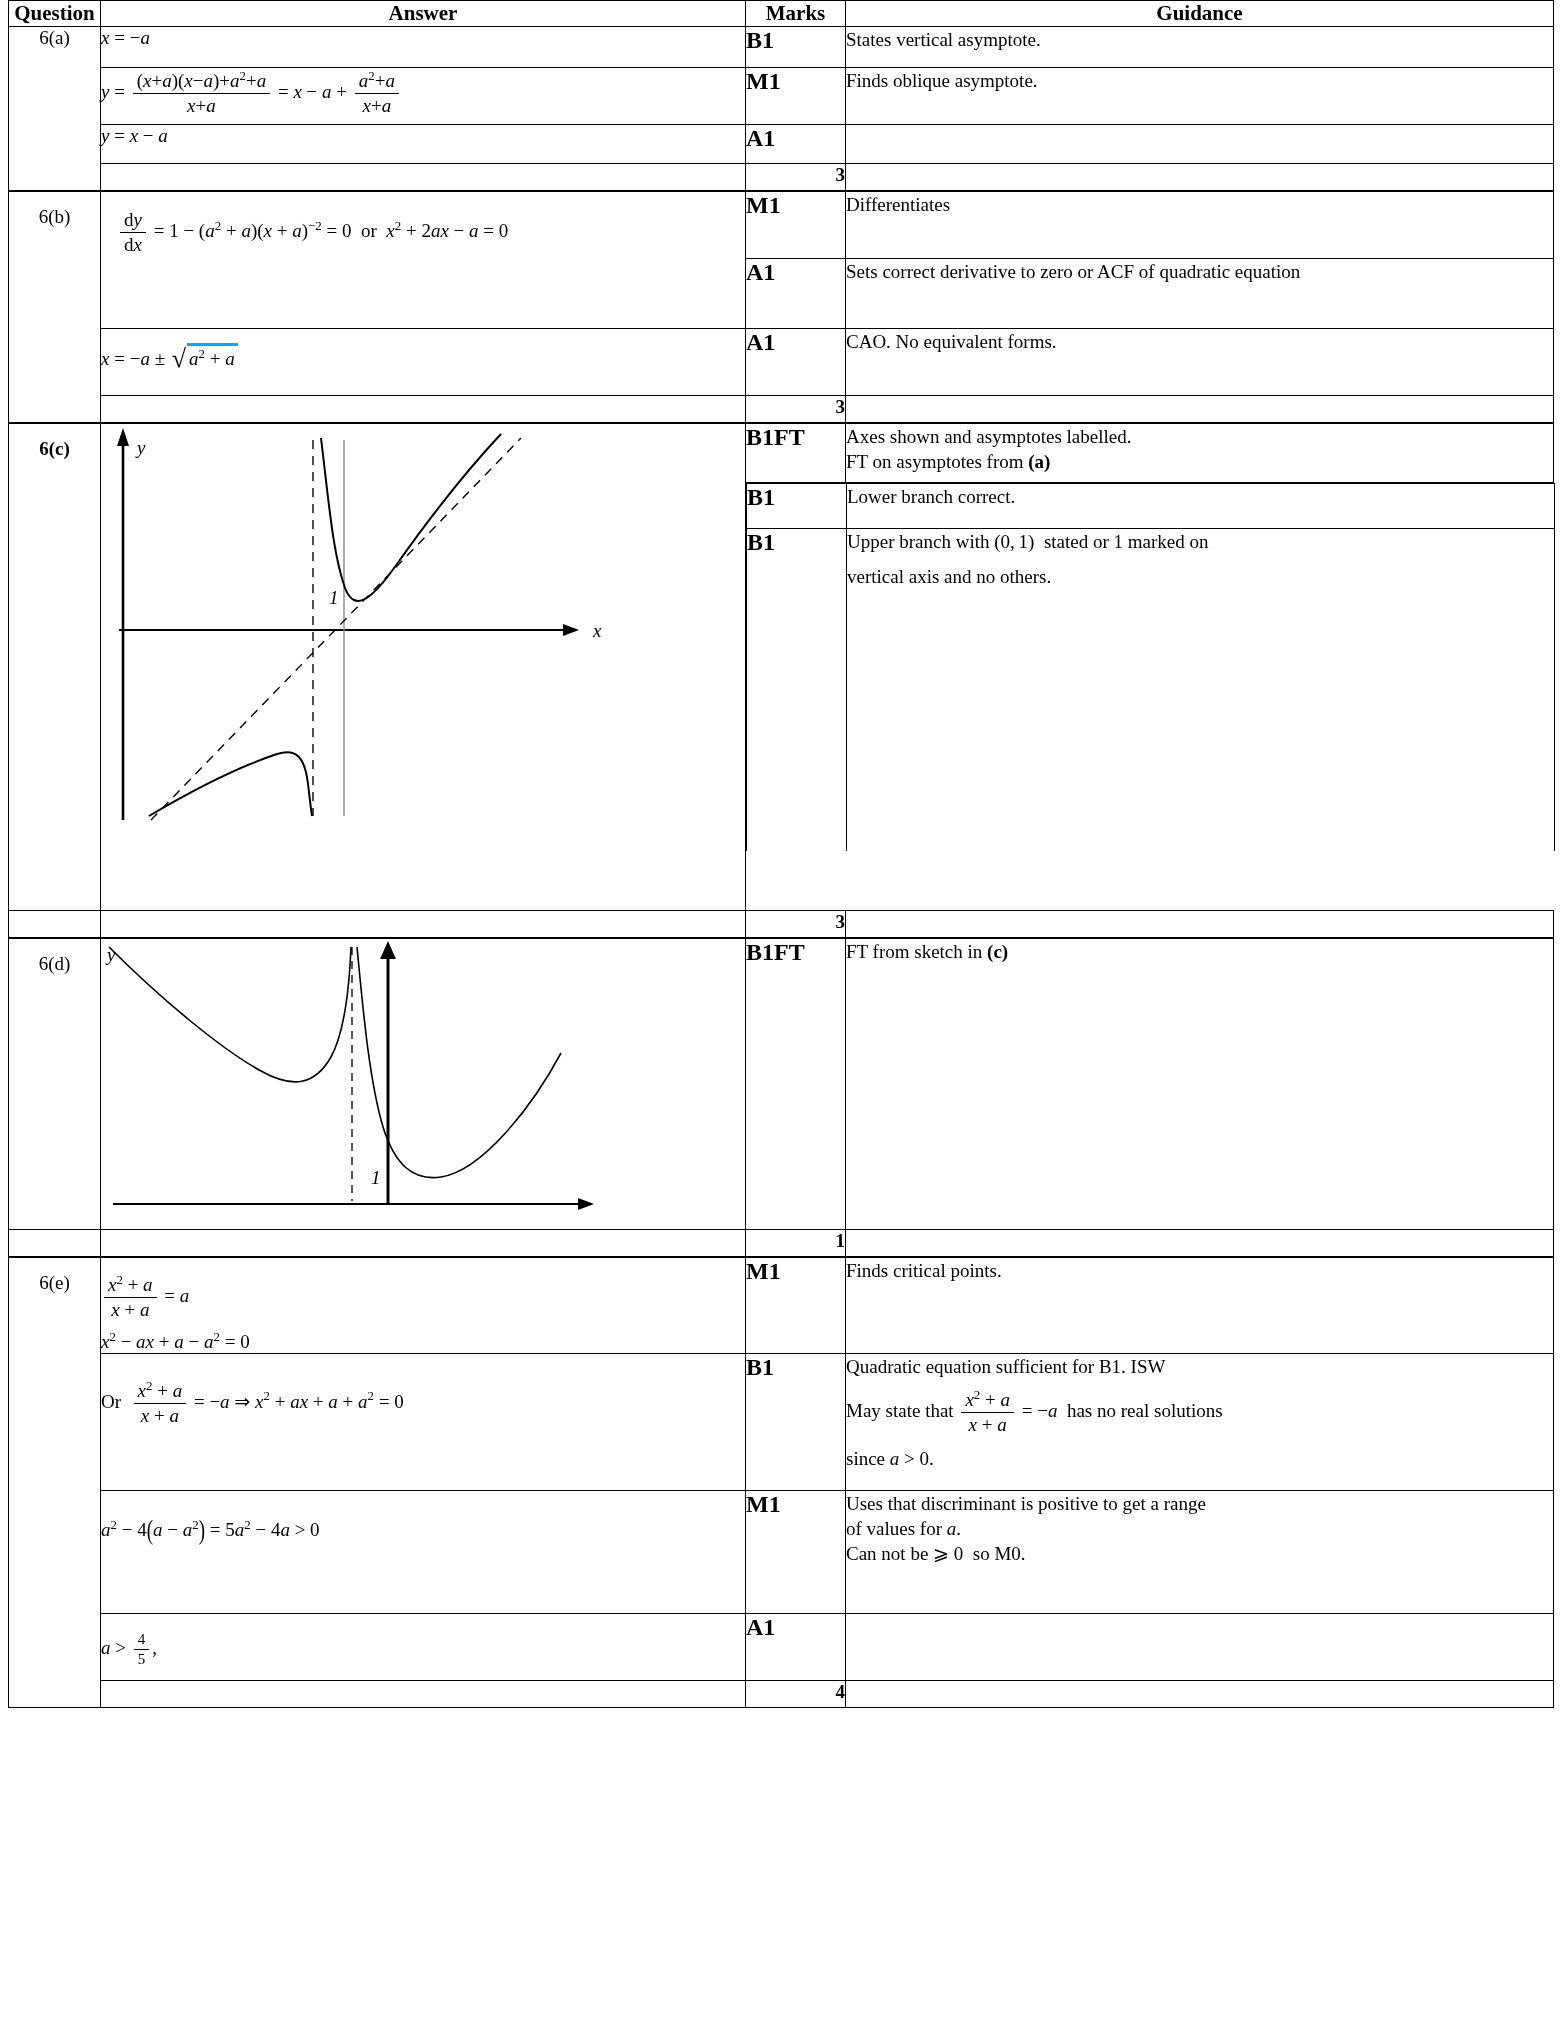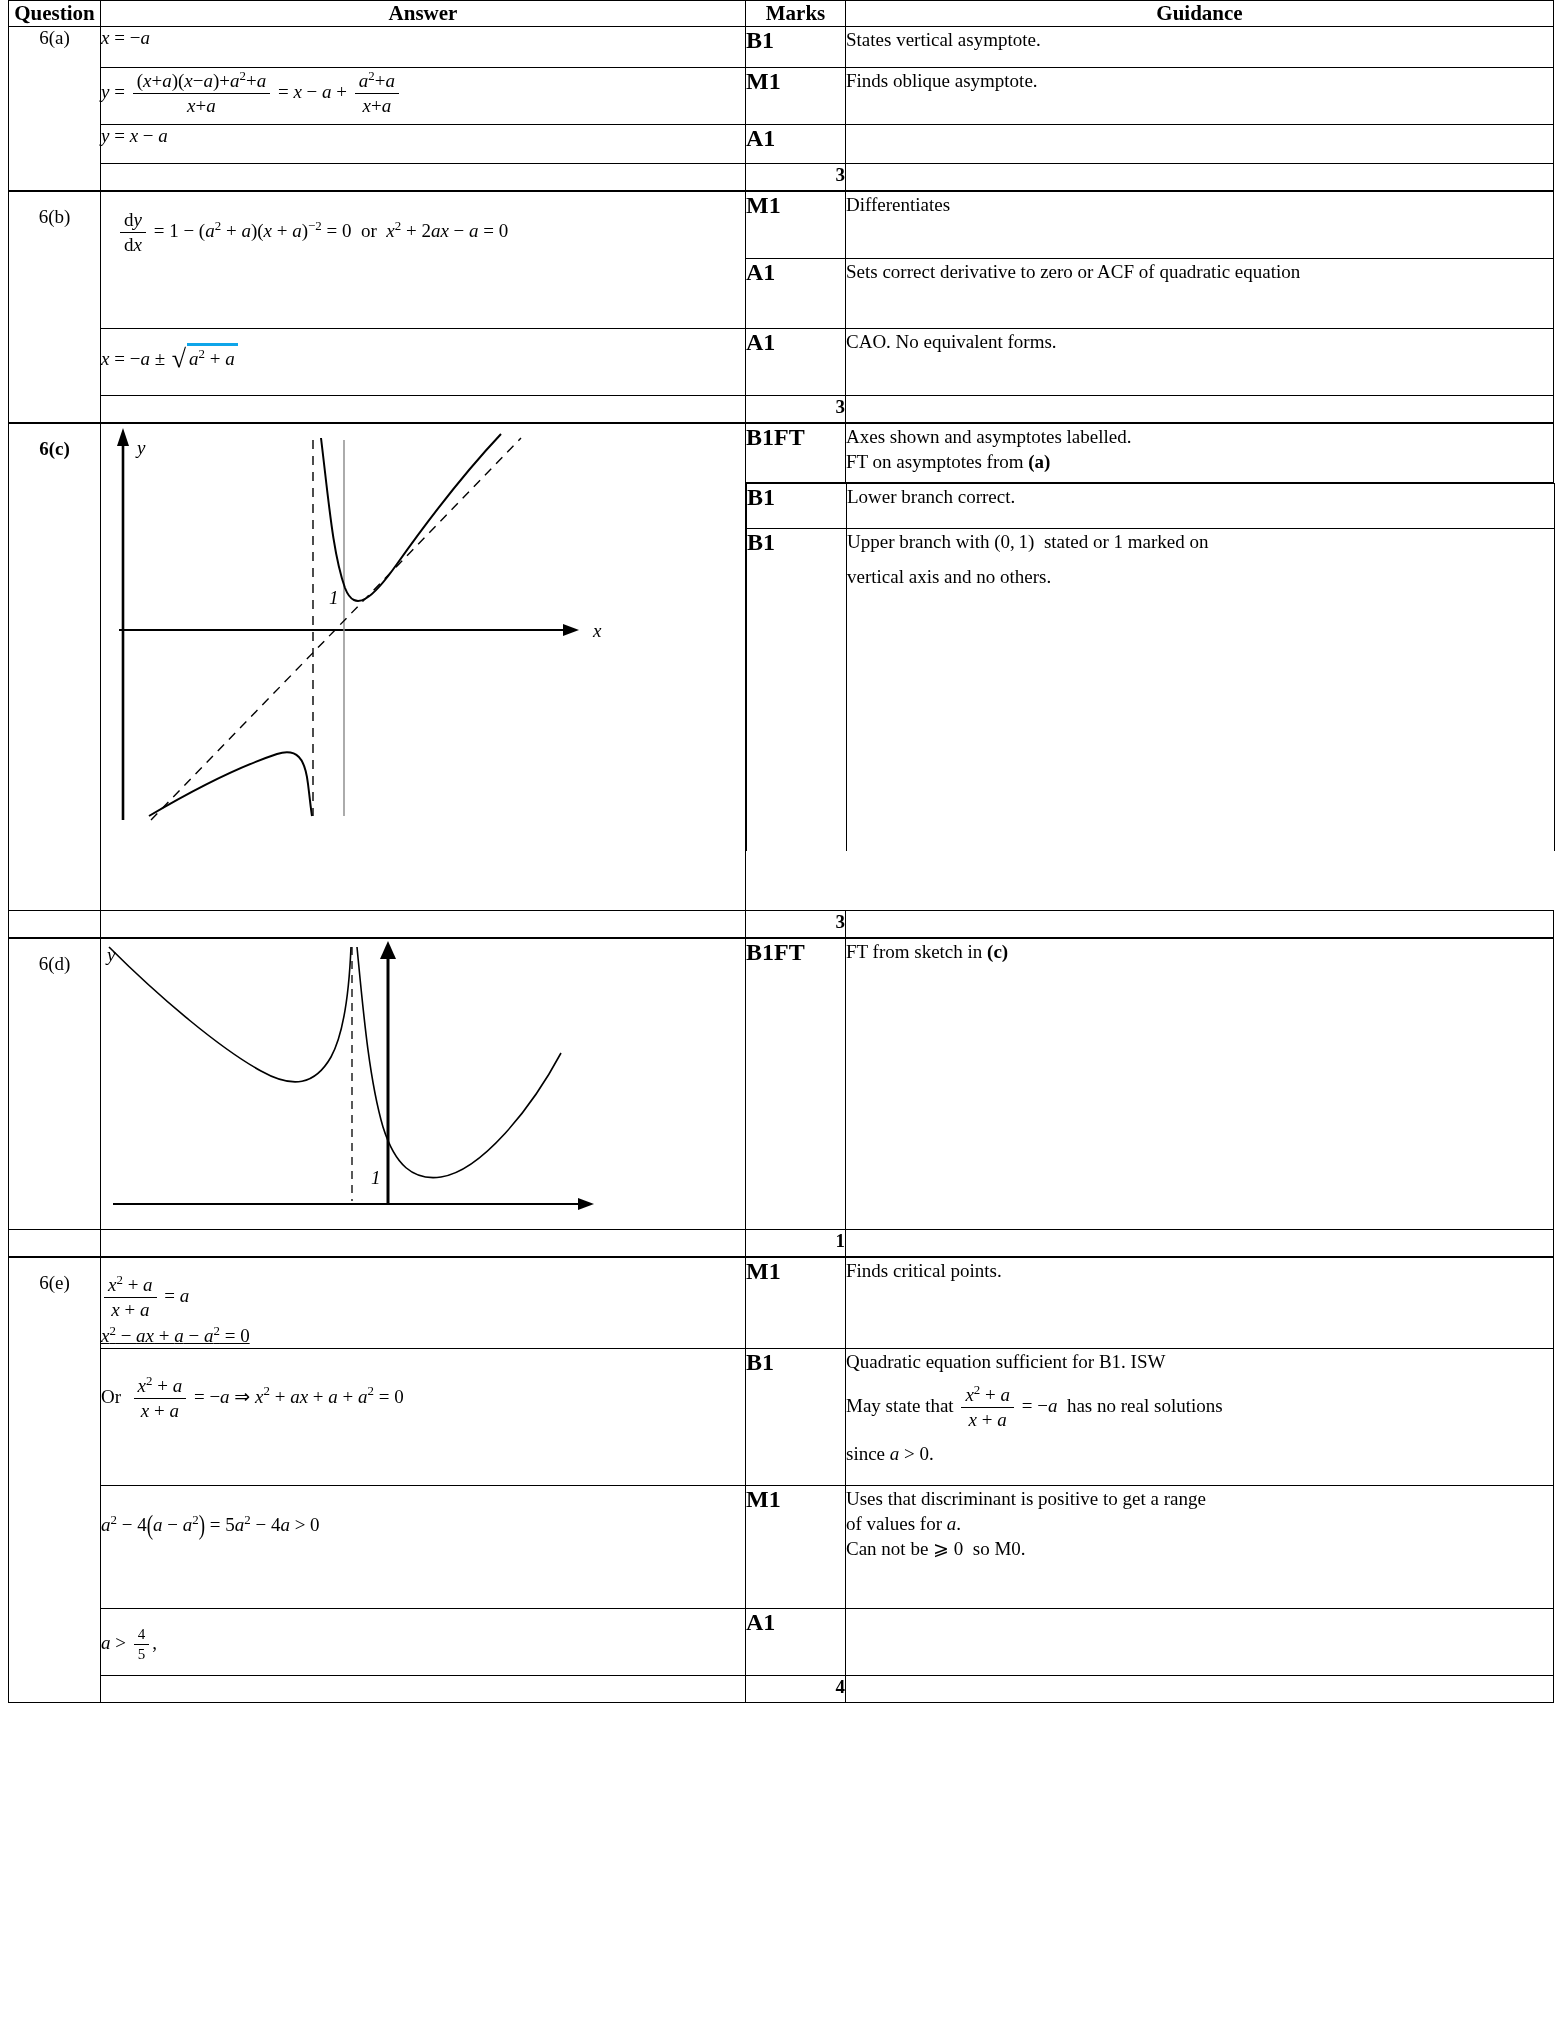--- a/index.html
+++ b/index.html
@@ -262,21 +262,21 @@
     <td class="gcell"></td>
   </tr>
 
   <tr class="sectbreak">
     <td rowspan="5" class="qcell" style="padding-top:14px;">6(e)</td>
     <td class="acell" style="height:76px;padding-top:14px;">
       <div>
         <span class="frac"><span class="num"><span class="m">x</span><sup class="sp">2</sup> + <span class="m">a</span></span><span class="den"><span class="m">x</span> + <span class="m">a</span></span></span>
         <span class="up">=</span> <span class="m">a</span>
       </div>
-      <div style="text-decoration:underline;">
+      <div style="margin-top:6px;">
         <span class="m">x</span><sup class="sp">2</sup> − <span class="m">ax</span> + <span class="m">a</span> − <span class="m">a</span><sup class="sp">2</sup> = 0
       </div>
     </td>
     <td class="mcell">M1</td>
     <td class="gcell">Finds critical points.</td>
   </tr>
   <tr>
     <td class="acell" style="height:112px;padding-top:24px;">
       Or&nbsp;
       <span class="frac"><span class="num"><span class="m">x</span><sup class="sp">2</sup> + <span class="m">a</span></span><span class="den"><span class="m">x</span> + <span class="m">a</span></span></span>

